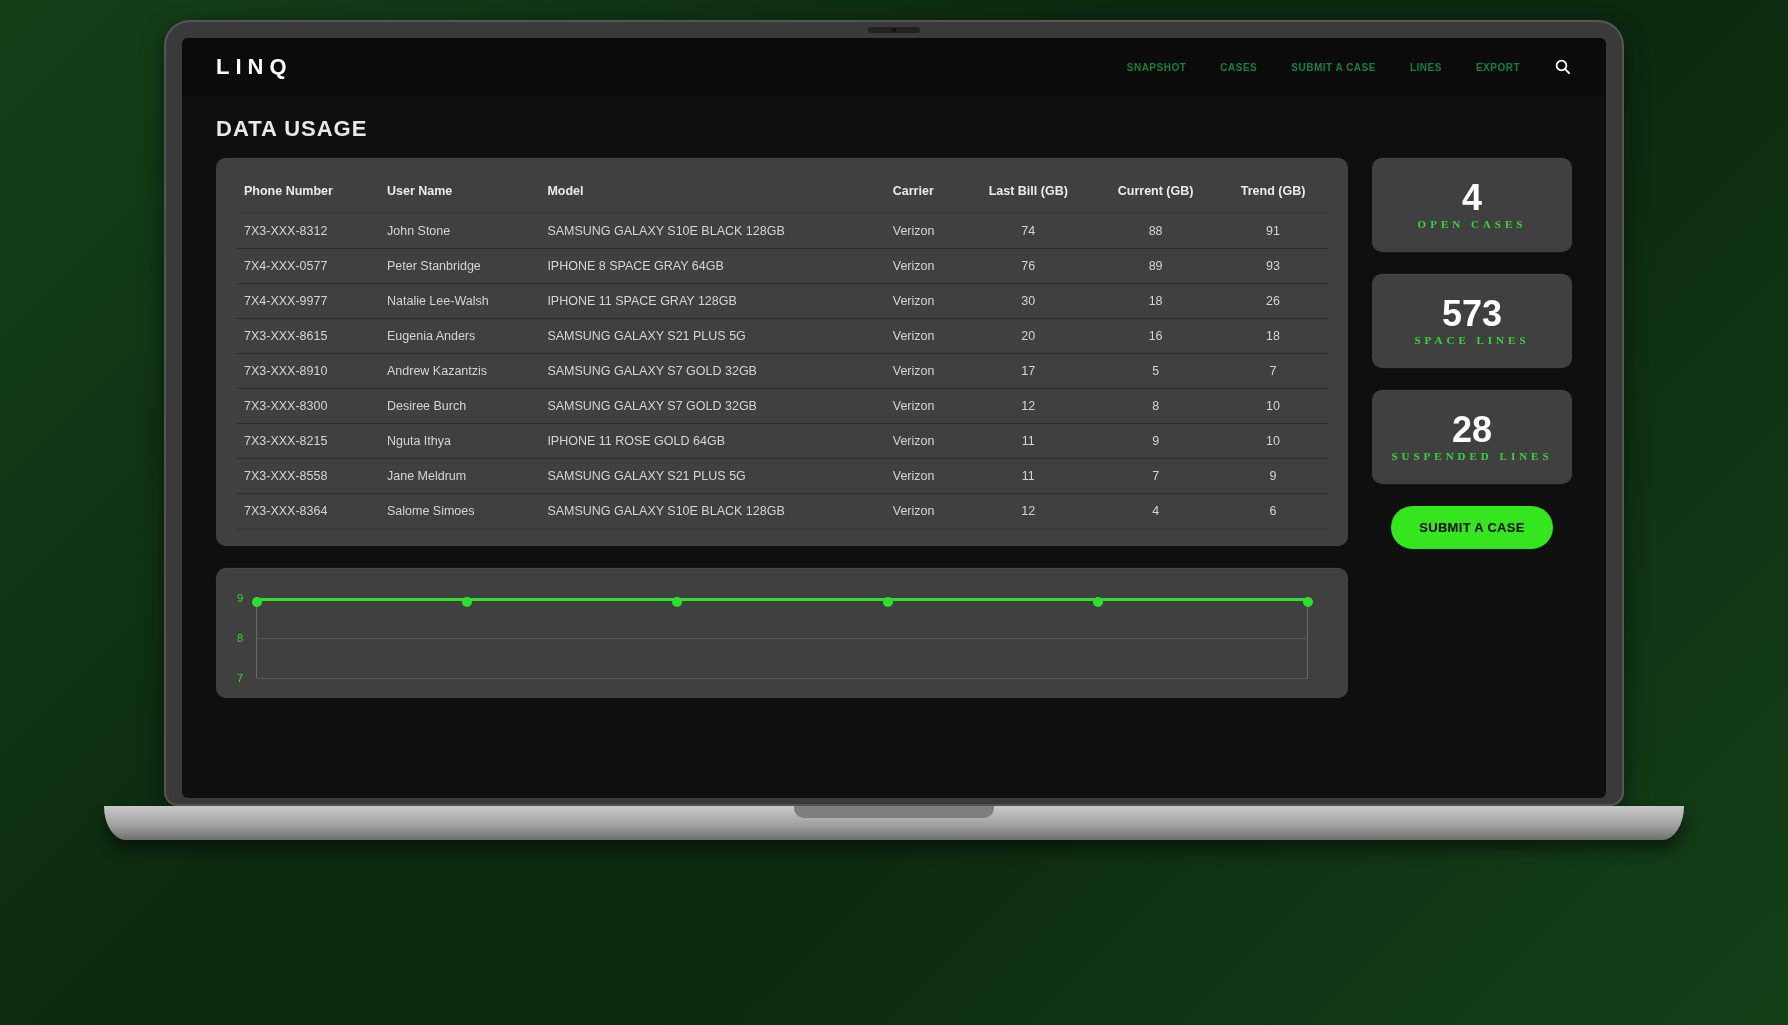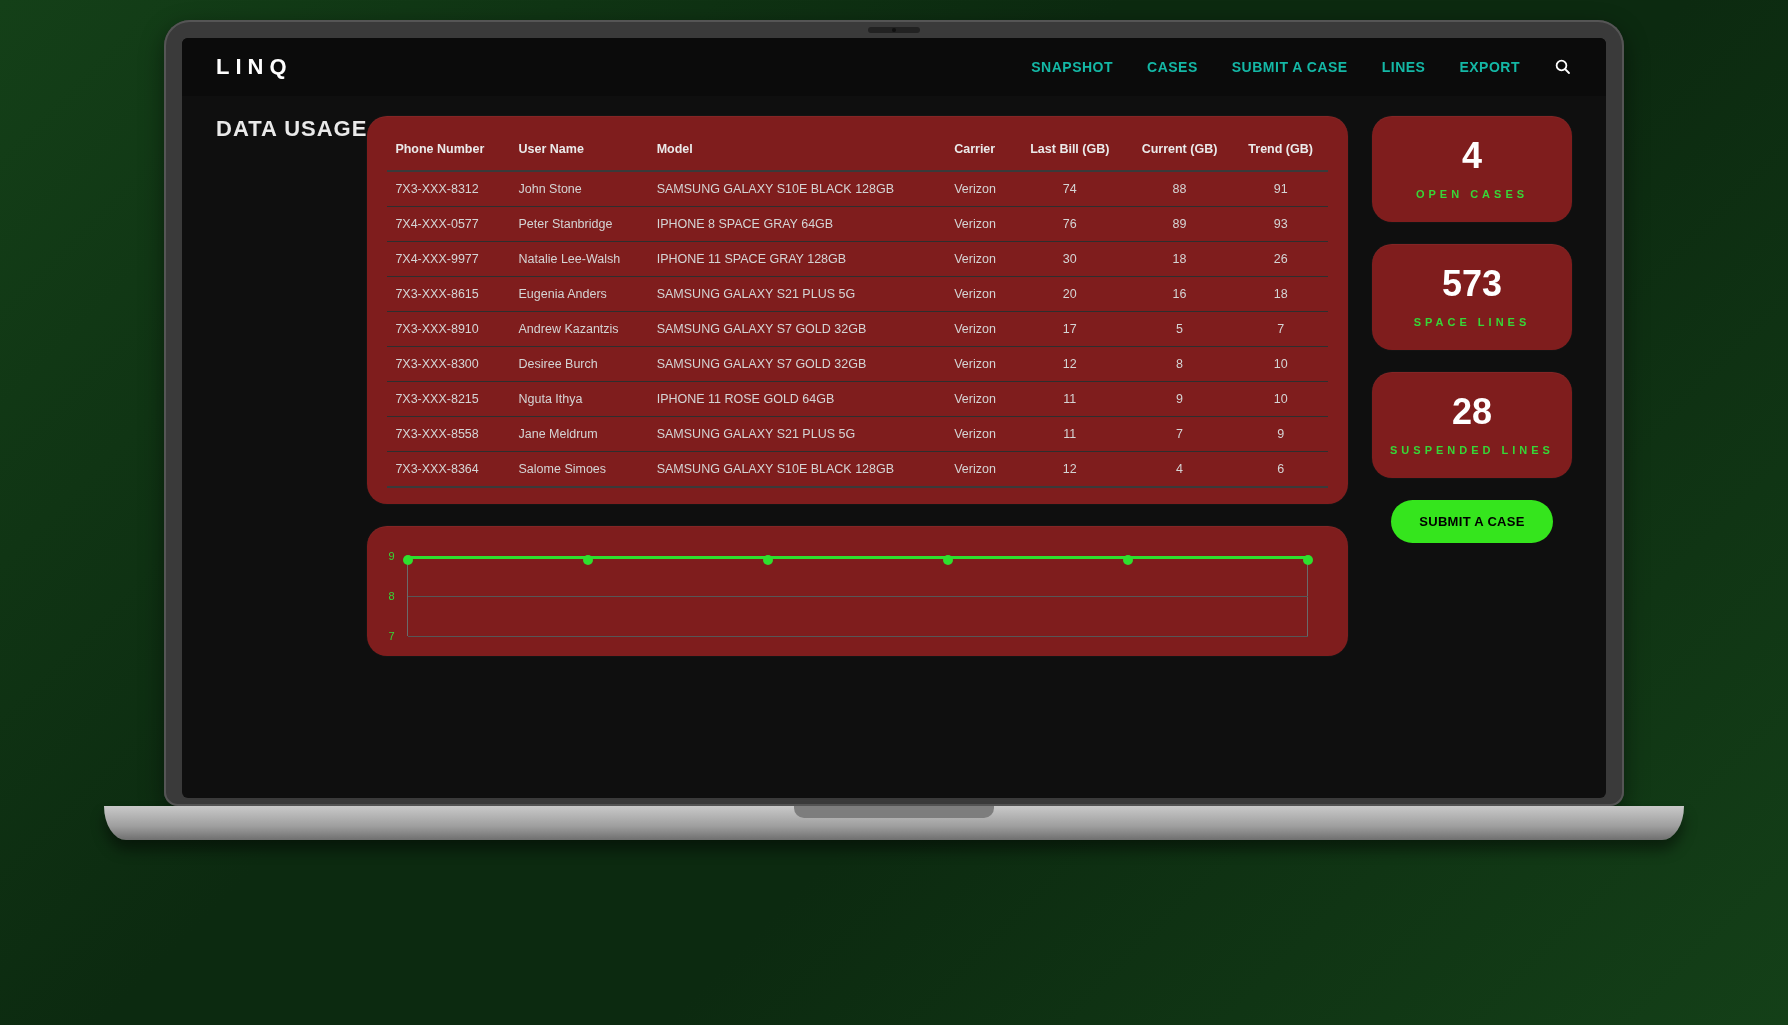--- a/index.html
+++ b/index.html
@@ -58,45 +58,45 @@
     padding:0 34px; background:#0b0b0b;
   }
   .logo {
     font-weight:700; letter-spacing:6px; font-size:22px;
     font-family: Arial, sans-serif;
     color:#fff;
     text-align:right;
   }
   .nav { display:flex; align-items:center; gap:34px; }
   .nav a {
-    color:#14b8a6; font-size:14px; font-weight:700; letter-spacing:.5px;
+    color:#15803d; font-size:10px; font-weight:700; letter-spacing:.5px;
     text-decoration:none; cursor:pointer;
   }
   .search-btn {
     width:18px; height:18px; display:inline-flex; align-items:center; justify-content:center;
     cursor:pointer;
   }
   .search-btn svg { stroke:#fff; }
 
   .page {
     flex:1; padding: 20px 34px 11px 34px; overflow:hidden;
-    display:flex; flex-direction:row;
+    display:flex; flex-direction:column;
   }
   .page-title {
     font-size:22px; font-weight:800; letter-spacing:1px; color:#e9e9e9;
     margin-bottom:16px;
   }
 
   .layout { display:flex; gap:24px; flex:1; min-height:0;}
   .main-col { flex:1; min-width:0; display:flex; flex-direction:column; gap:22px;}
   .side-col { width:200px; display:flex; flex-direction:column; gap:22px; }
 
   .card {
-    background:#7f1d1d;
-    border-radius:20px;
+    background:#404040;
+    border-radius:10px;
     box-shadow: inset 0 1px 0 rgba(255,255,255,.04), 0 0 0 1px rgba(255,255,255,.02);
   }
 
   
   .table-card { padding: 8px 20px 16px 20px; }
   table { width:100%; border-collapse:collapse; }
   thead th {
     text-align:left; font-size:12.5px; font-weight:700; color:#eaeaea;
     padding: 18px 8px 14px 8px;
     border-bottom:2px solid #3a3a3a;
@@ -117,22 +117,22 @@
   }
   .pager-btn { cursor:pointer; display:inline-flex; align-items:center; }
   .pager-btn svg { stroke:#39d639; }
 
   
   .stat-card {
     padding: 22px 10px; text-align:center;
   }
   .stat-value { font-size:36px; font-weight:800; color:#fff; line-height:1; }
   .stat-label {
-    margin-top:14px; font-size:11px; font-weight:700; letter-spacing:4px;
-    color:#37d637; font-family: Liberation Sans, sans-serif;
+    margin-top:2px; font-size:11px; font-weight:700; letter-spacing:4px;
+    color:#37d637; font-family: Liberation Serif, serif;
   }
 
   .cta-btn {
     background:#35e51d; color:#000; font-weight:800; font-size:13px;
     border:none; border-radius:999px; padding:14px 28px; cursor:pointer;
     letter-spacing:.3px;
   }
   .cta-wrap { display:flex; justify-content:center; }
 
   

